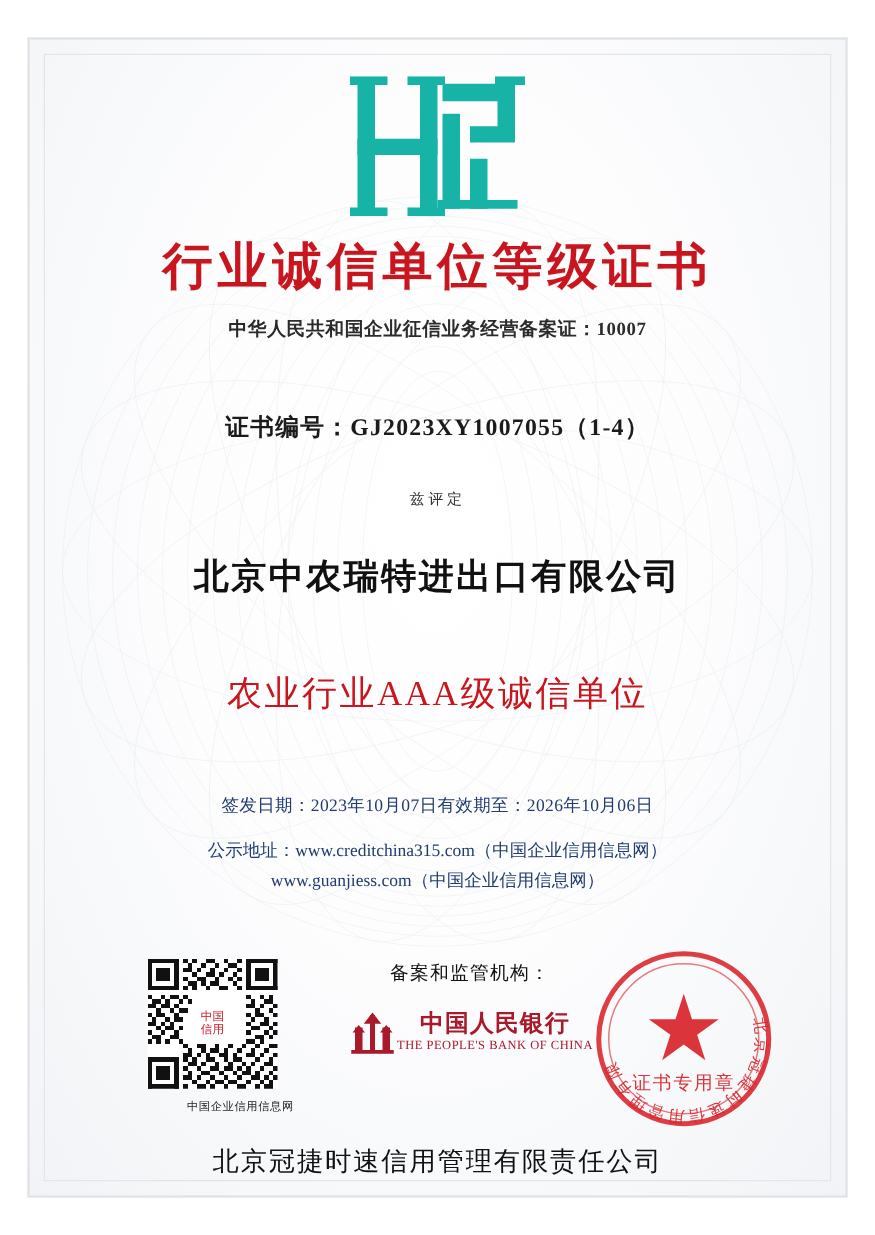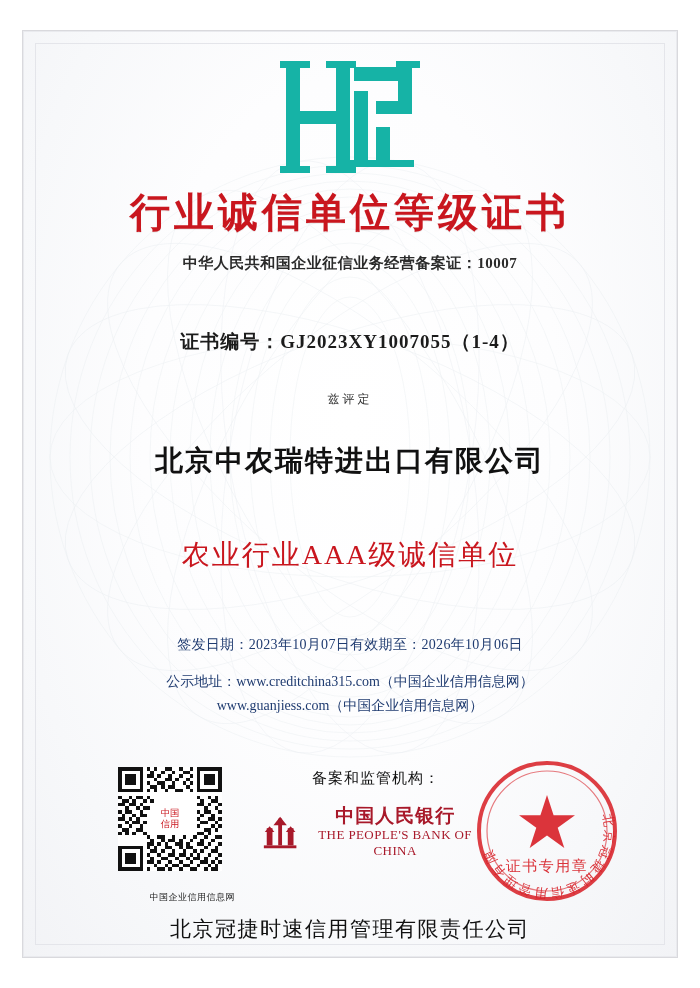--- a/index.html
+++ b/index.html
@@ -147,21 +147,21 @@
     text-align: right;
   }
   .qr-code {
     width: 104px;
     height: 104px;
     margin: 0 auto;
     background: #ffffff;
     position: relative;
   }
   .qr-caption {
-    margin-top: 20px;
+    margin-top: 8px;
     font-size: 9px;
     color: #222;
     letter-spacing: .5px;
   }
   .regulator {
     position: absolute;
     left: 238px;
     top: 14px;
     width: 230px;
     text-align: center;
@@ -179,21 +179,21 @@
     gap: 0;
   }
   .pboc-text-cn {
     font-size: 19px;
     color: #a8192a;
     font-weight: bold;
     letter-spacing: 1px;
     line-height: 1.1;
   }
   .pboc-text-en {
-    font-size: 13px;
+    font-size: 10px;
     color: #a8192a;
     letter-spacing: .4px;
     font-family: Liberation Serif, serif;
   }
   .seal {
     position: absolute;
     right: 54px;
     top: 0px;
     width: 152px;
     height: 152px;

